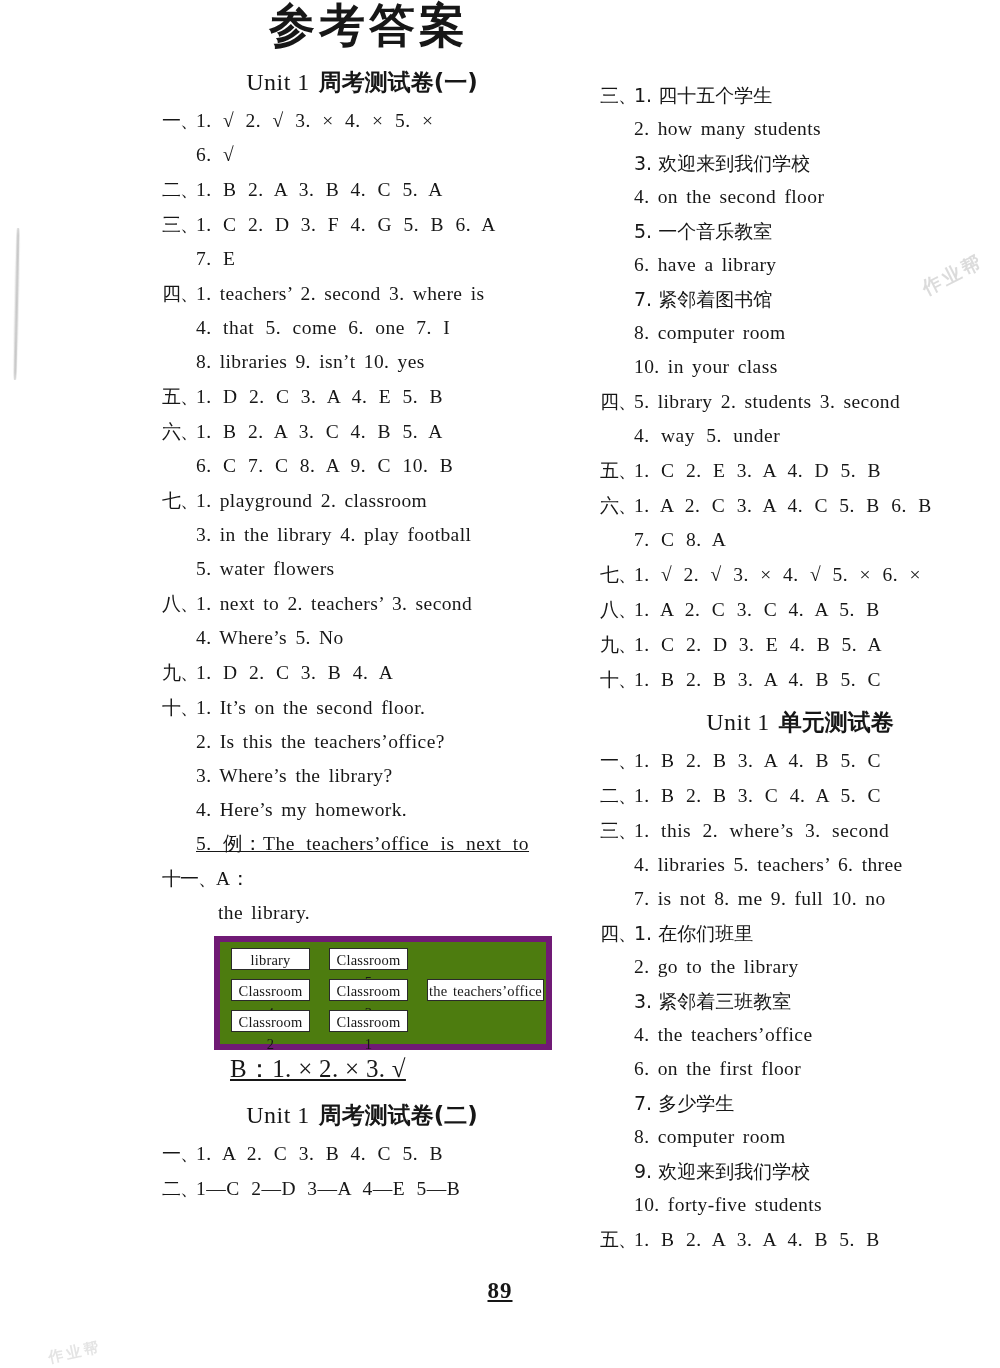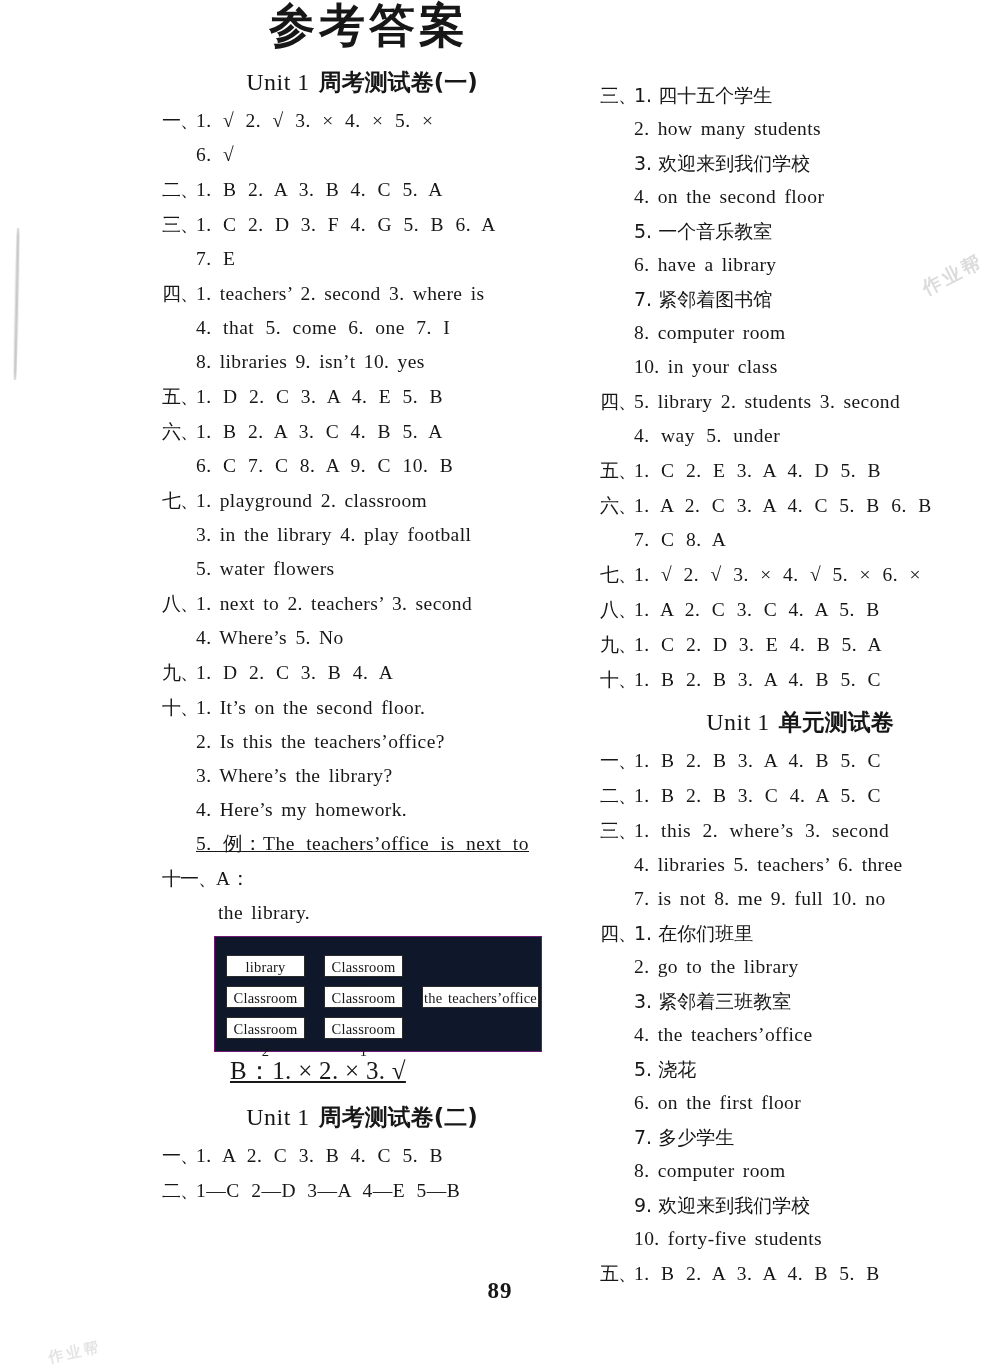--- a/index.html
+++ b/index.html
@@ -134,23 +134,23 @@
   
   .en { letter-spacing: .4px; word-spacing: 3px; }
   .en-wide { letter-spacing: .5px; word-spacing: 6px; }
 
   
   .floorplan-wrap {
     margin: 6px 0 2px 52px;
   }
   .floorplan {
     width: 326px;
-    border: 1px solid #701a75;
-    padding: 14px 0 7px 0;
-    background: #0f172a;
+    border: 6px solid #701a75;
+    padding: 2px 0 7px 0;
+    background: #4d7c0f;
   }
   .fp-row {
     display: flex;
     align-items: center;
     height: 31px;
     padding-left: 11px;
   }
   .fp-cell {
     border: 1px solid #2a2a2a;
     height: 22px;
@@ -181,20 +181,21 @@
   .page-number {
     position: absolute;
     left: 0;
     right: 0;
     top: 1278px;
     text-align: center;
     font-family: "Liberation Serif", serif;
     font-weight: 700;
     font-size: 23px;
     letter-spacing: 1px;
+    text-decoration: underline;
   }
 </style>
 </head>
 <body>
 
 <div class="page">
 
   <div class="scan-edge"></div>
 
   <div class="watermark wm-right">作业帮</div>
@@ -458,24 +459,20 @@
       <div class="ansline">
         <span class="indent"></span>
         <span class="body cn">3. 紧邻着三班教室</span>
       </div>
       <div class="ansline">
         <span class="indent"></span>
         <span class="body en">4. the teachers’office</span>
       </div>
       <div class="ansline">
         <span class="indent"></span>
-        <span class="body cn">5. 浇花</span>
-      </div>
-      <div class="ansline">
-        <span class="indent"></span>
         <span class="body en">6. on the first floor</span>
       </div>
       <div class="ansline">
         <span class="indent"></span>
         <span class="body cn">7. 多少学生</span>
       </div>
       <div class="ansline">
         <span class="indent"></span>
         <span class="body en">8. computer room</span>
       </div>

